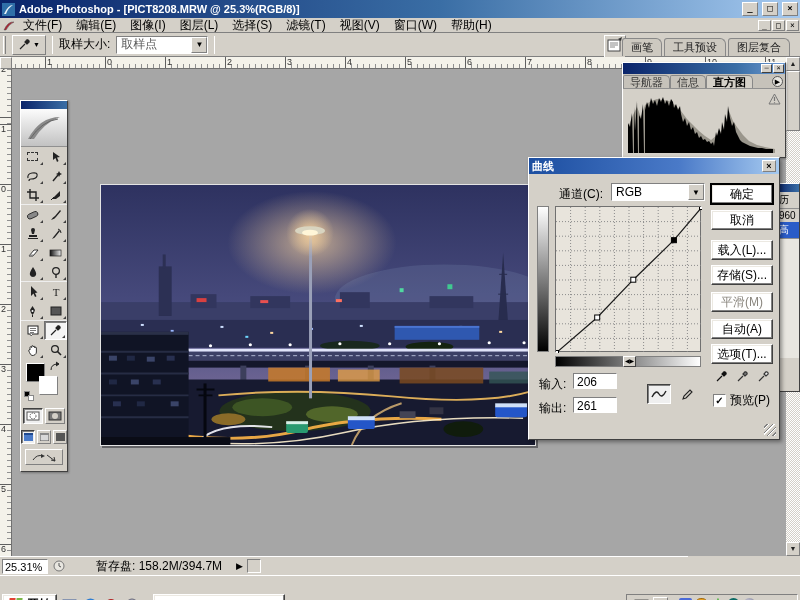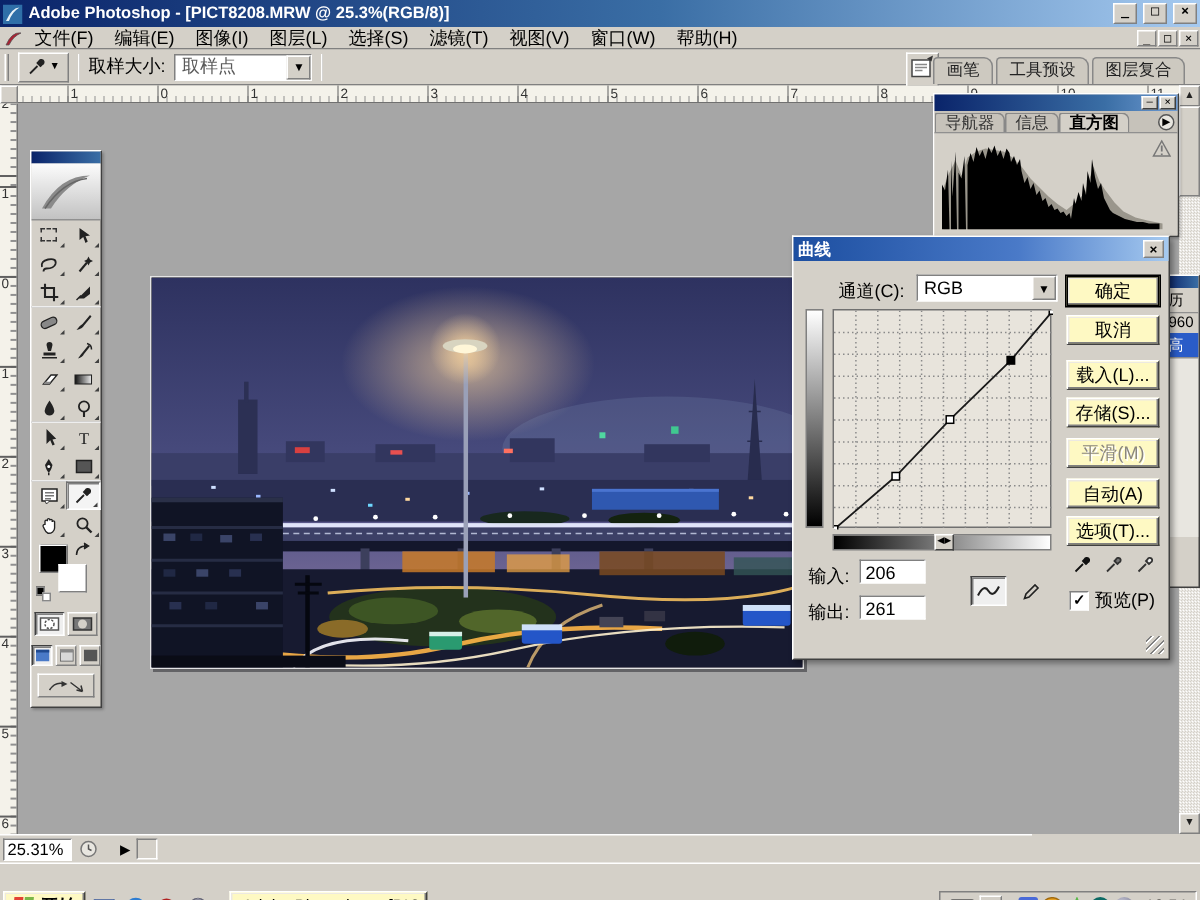--- a/index.html
+++ b/index.html
@@ -2,21 +2,21 @@
 <html><head>
 <meta charset="utf-8">
 <style>
   * { margin:0; padding:0; box-sizing:border-box; }
   html,body { width:800px; height:600px; overflow:hidden; }
   #app { position:relative; width:800px; height:600px; background:#d4d0c8;
          font-family:"Liberation Sans", sans-serif; font-size:12px; color:#000; }
   .abs { position:absolute; }
 
   
-  .raised { background:#fef9c3; border:1px solid; border-color:#ffffff #404040 #404040 #ffffff;
+  .raised { background:#ffffff; border:1px solid; border-color:#ffffff #404040 #404040 #ffffff;
             box-shadow: inset -1px -1px 0 #808080, inset 1px 1px 0 #ece9e2; }
   .raised-thin { background:#d4d0c8; border:1px solid; border-color:#ffffff #808080 #808080 #ffffff; }
   .sunken-flat { border:1px solid; border-color:#808080 #ffffff #ffffff #808080; }
   .pressed { background:#efefef; border:1px solid; border-color:#404040 #ffffff #ffffff #404040;
              box-shadow: inset 1px 1px 0 #808080; }
 
   
   #titlebar { left:0; top:0; width:800px; height:18px;
     background:linear-gradient(90deg,#0a246a,#3a6ea5 55%,#a6caf0); color:#fff;
     display:flex; align-items:center; gap:4px; padding:0 2px; font-weight:bold; font-size:11px; }
@@ -695,20 +695,21 @@
     </div>
     <div id="resize-grip"></div>
   </div>
 
   <div id="statusbar" class="abs">
     <div id="zoom-field" class="sunken-flat">25.31%</div>
     <svg width="14" height="14" viewBox="0 0 14 14">
         <circle cx="7" cy="7" r="5" fill="#e8e6e0" stroke="#777"></circle>
         <path d="M7,4 V7 L9,8" stroke="#555" fill="none"></path>
       </svg>
+    <span id="scratch">暂存盘: 158.2M/394.7M</span>
     <span style="margin-left:10px;font-size:9px;">▶</span>
     <span class="sunken-flat" style="width:14px;height:14px;background:#d4d0c8;"></span>
   </div>
 
   <div id="taskbar" class="abs">
     <div id="startbtn" class="raised">
       <svg width="16" height="14" viewBox="0 0 16 14" style="transform:skewX(-6deg);">
         <rect x="1" y="1" width="6" height="5" fill="#e34234"></rect>
           <rect x="8" y="1" width="6" height="5" fill="#7ab648"></rect>
         <rect x="1" y="7" width="6" height="5" fill="#2d7dd2"></rect>

